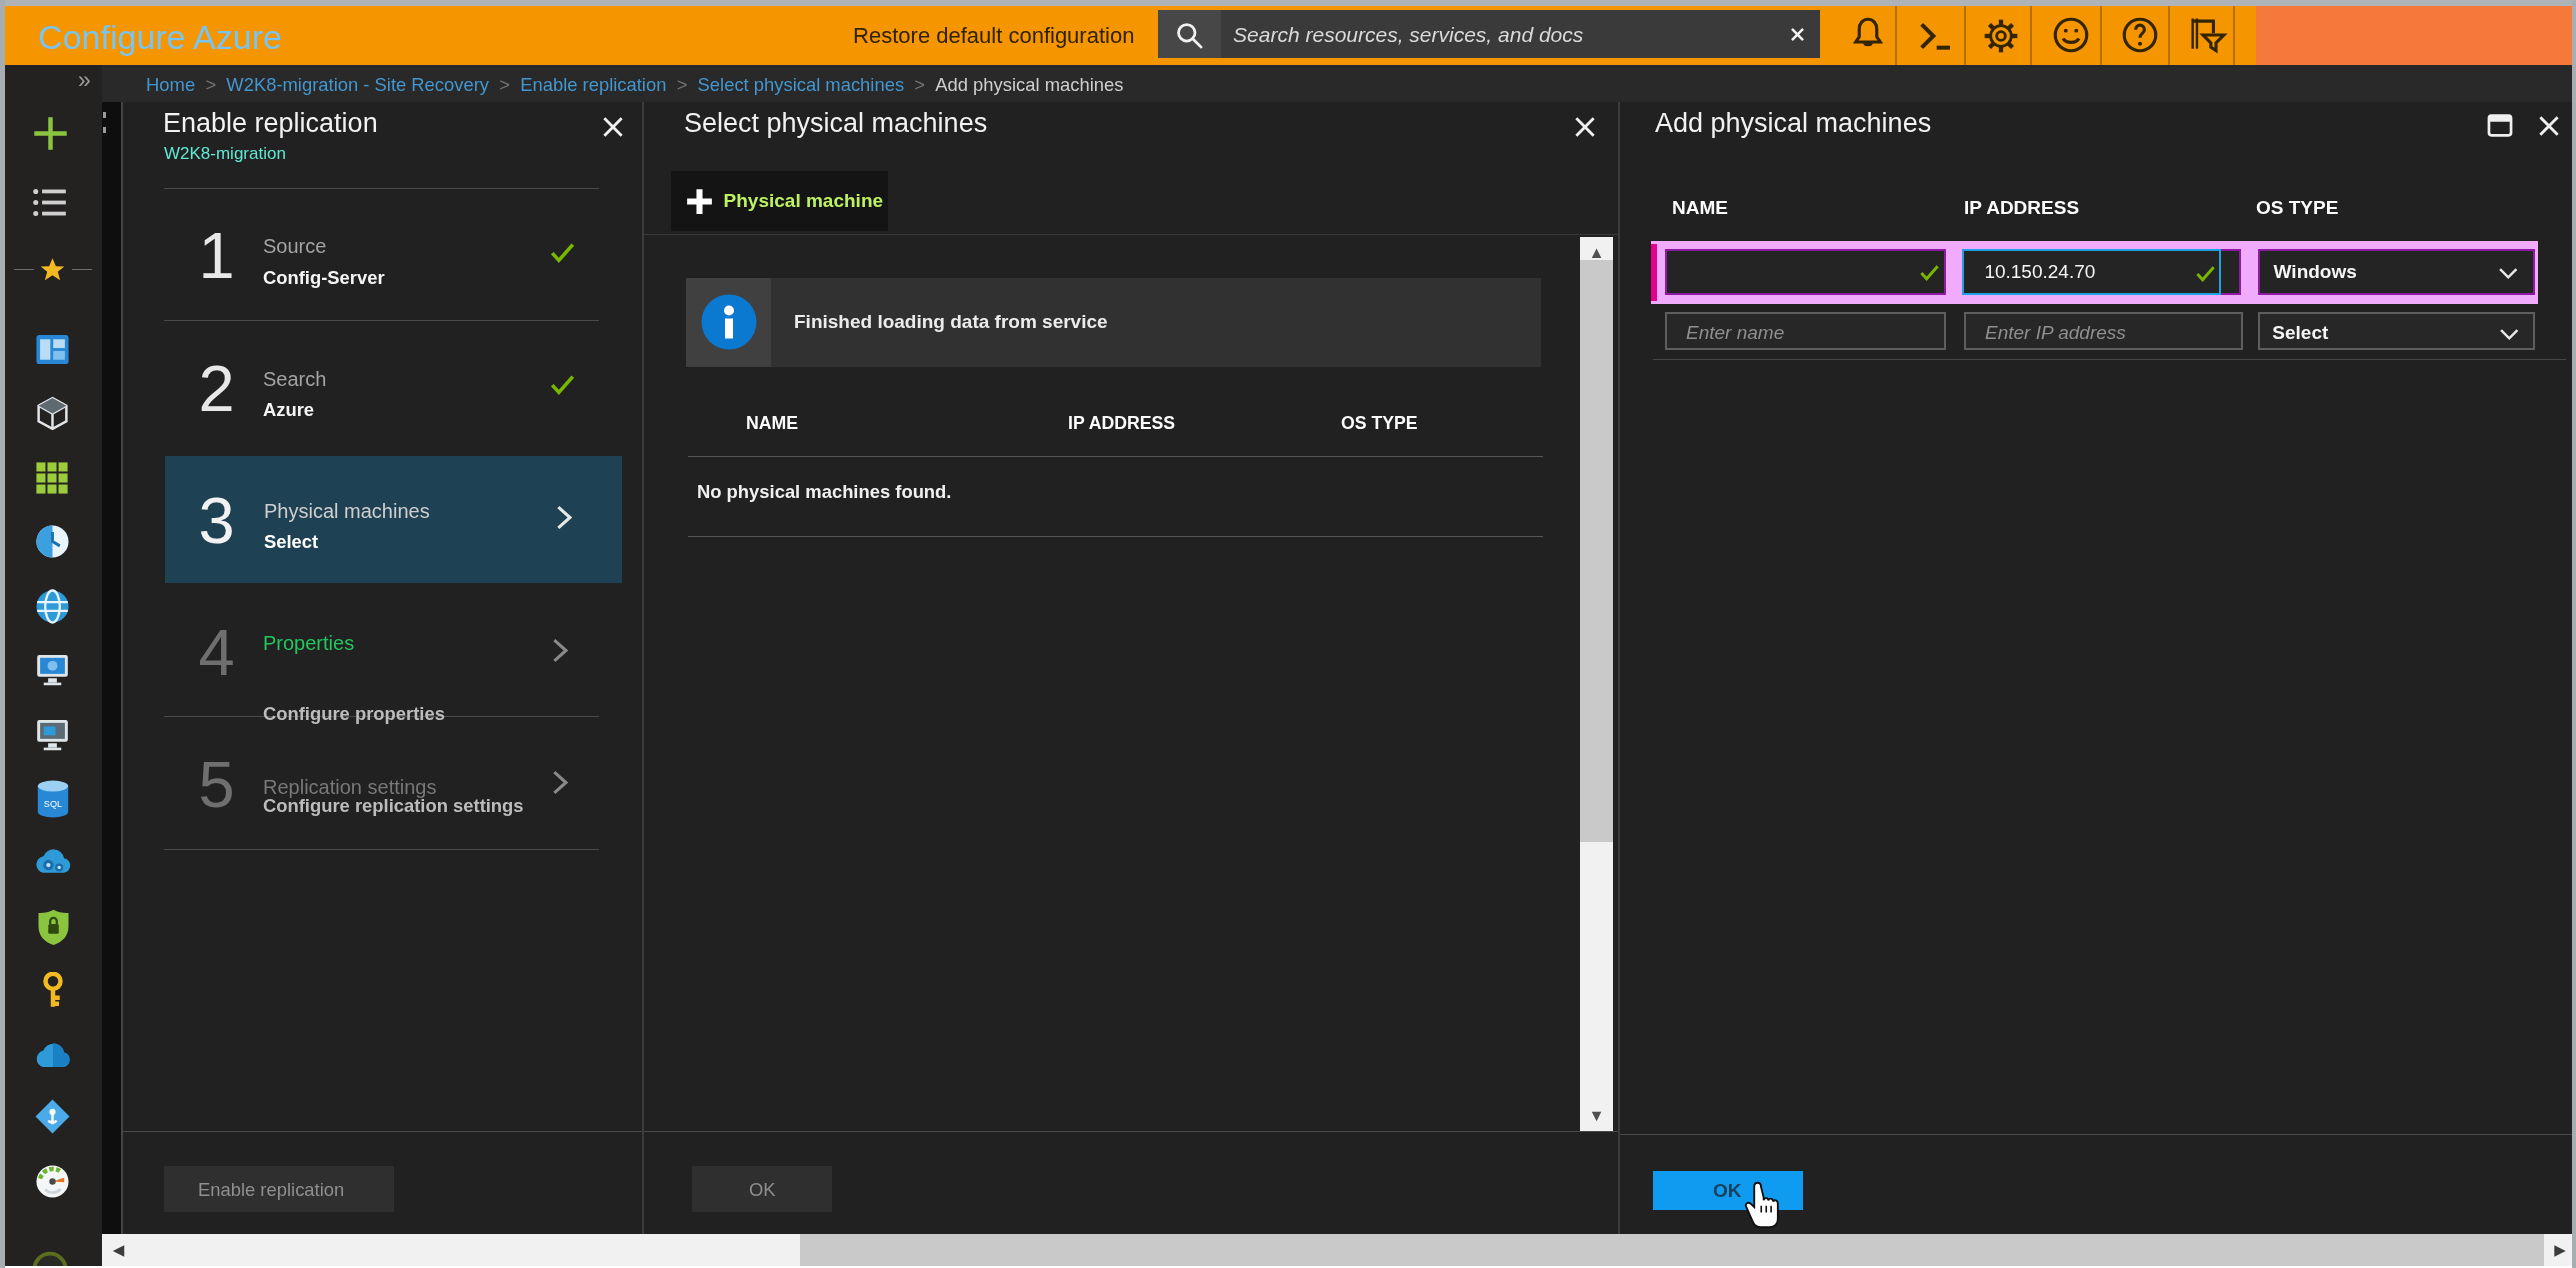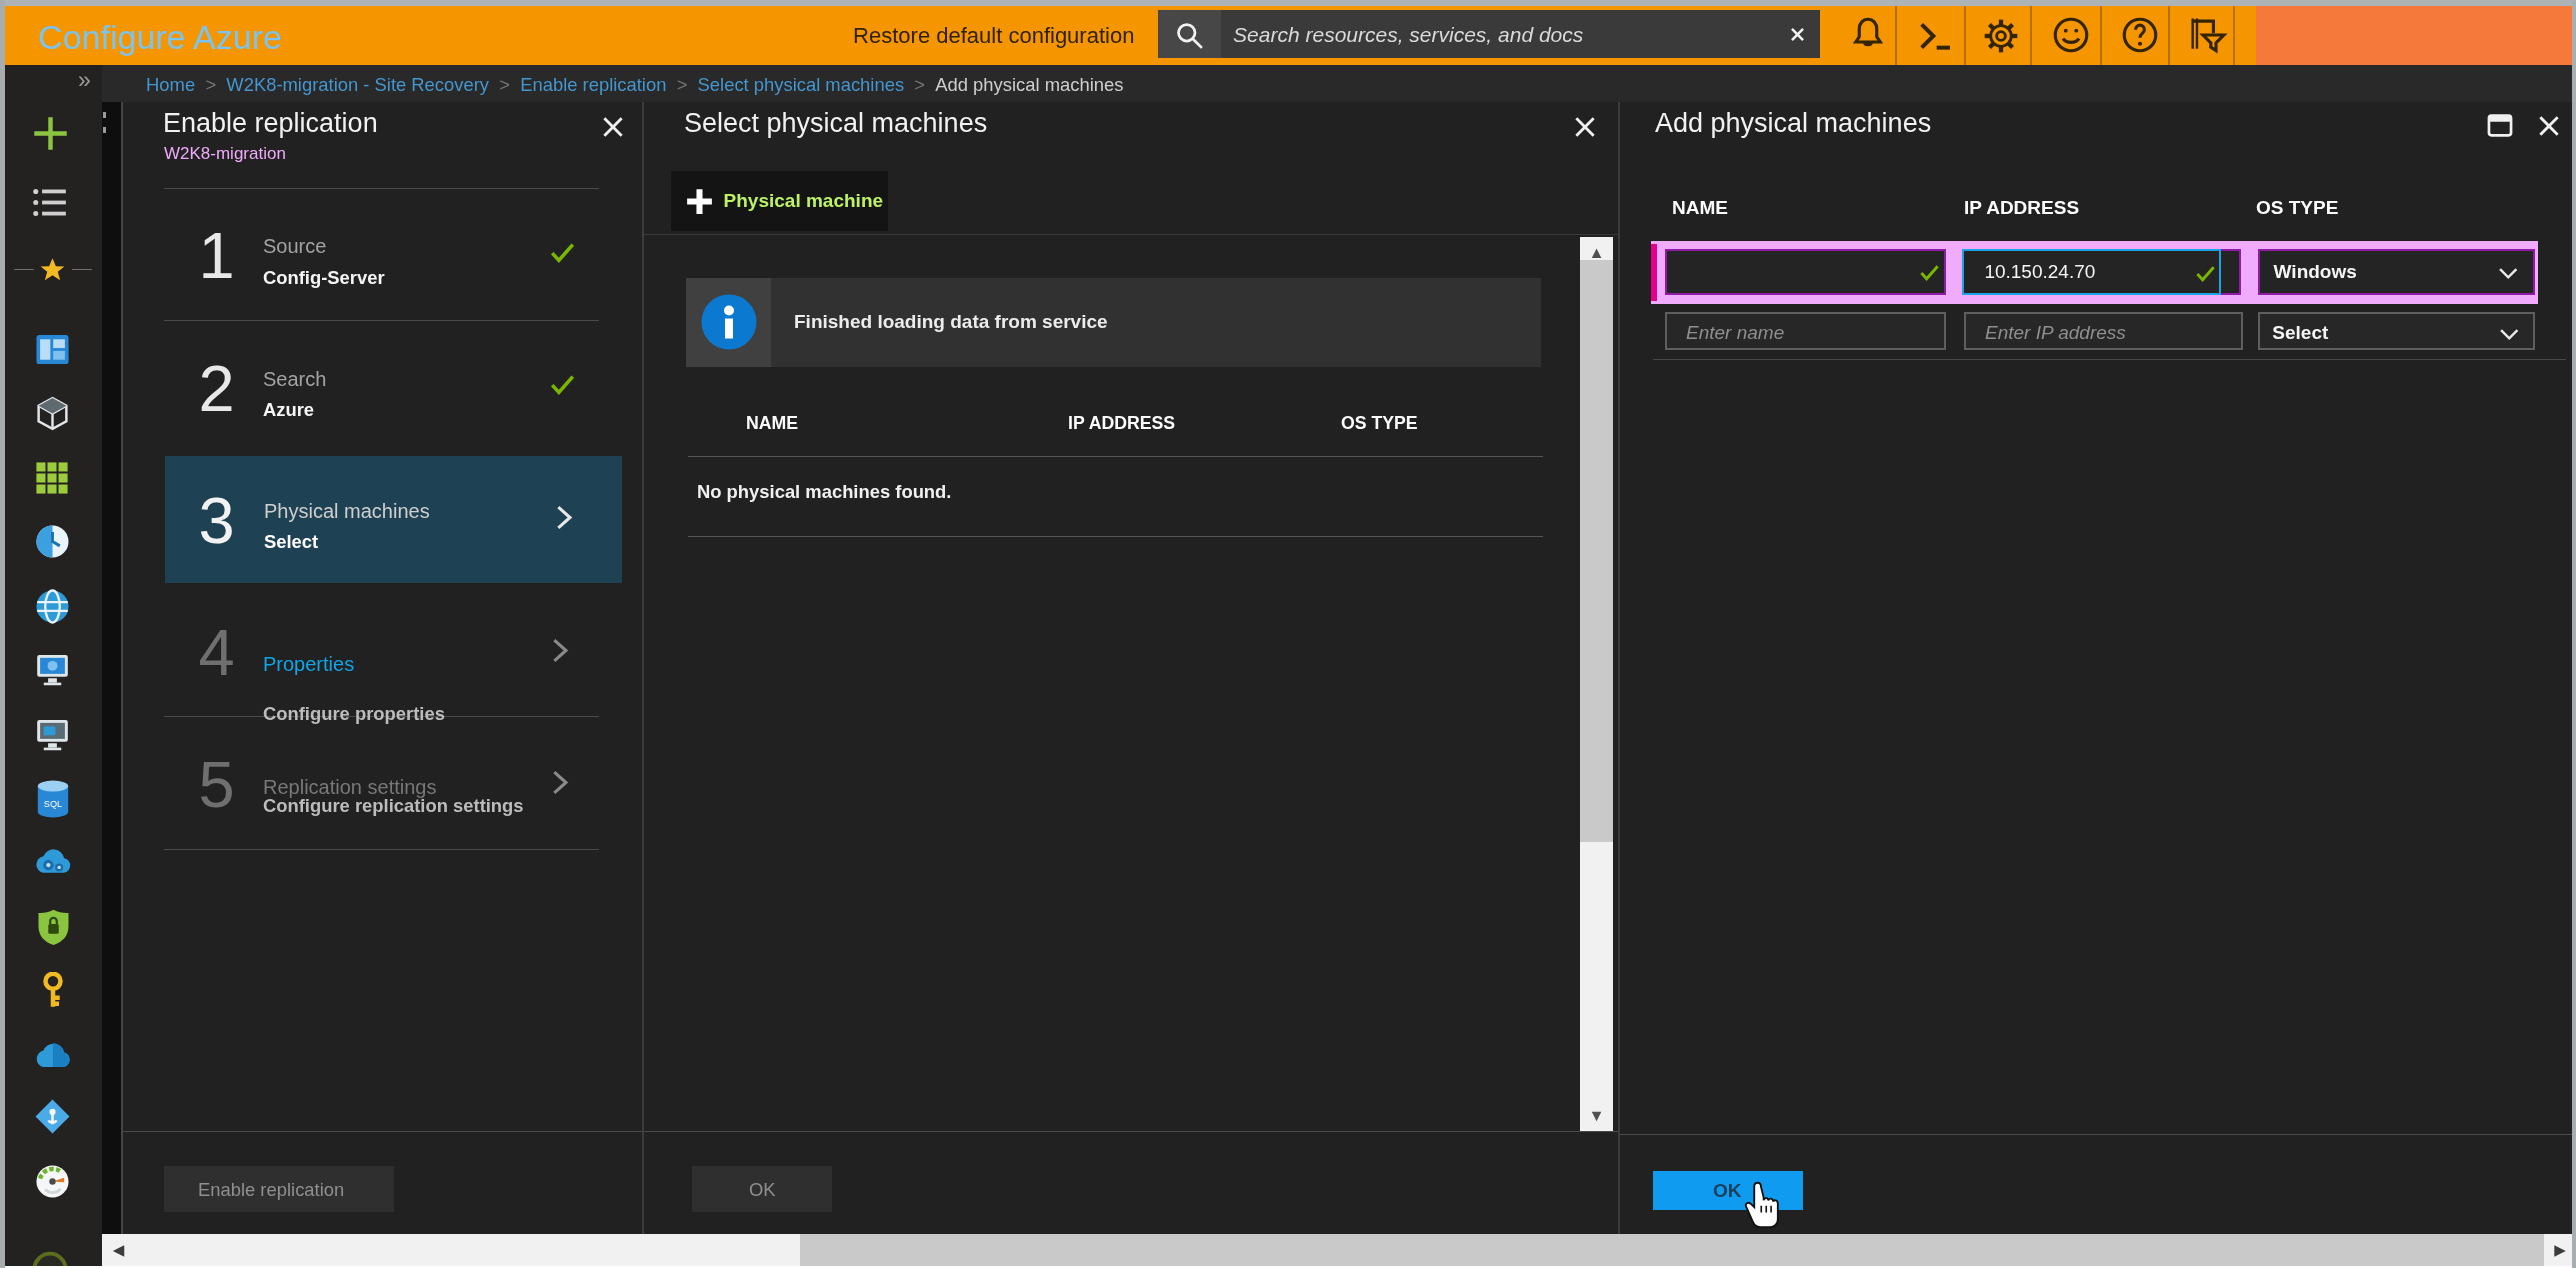--- a/index.html
+++ b/index.html
@@ -213,21 +213,21 @@
   </div>
 
   <div class="abs" style="left:103px;top:112px;width:3.4px;height:6.1px;background:#9a9a9a;"></div>
   <div class="abs" style="left:103px;top:127px;width:3.4px;height:6.1px;background:#9a9a9a;"></div>
 
   <div class="abs" style="left:121px;top:102px;width:521px;height:1167px;background:#212121;border-left:2px solid #464646;" id="panel1">
     <div class="abs noscale" style="left:40px;top:6.1px;font-size:27px;color:#f2f2f2;">Enable replication</div>
     <svg class="abs" style="left:477px;top:12.3px;" width="26" height="26" viewBox="0 0 24 24">
       <path d="M4 4 L20 20 M20 4 L4 20" stroke="#f0f0f0" stroke-width="2.6"></path>
     </svg>
-    <div class="abs noscale" style="left:41px;top:42px;font-size:17px;color:#f0abfc;">W2K8-migration</div>
+    <div class="abs noscale" style="left:41px;top:42px;font-size:17px;color:#5eead4;">W2K8-migration</div>
 
     <div class="abs" style="left:41px;top:86px;width:435px;height:1.4px;background:#4a4a4a;"></div>
     <div class="abs" style="left:41px;top:218px;width:435px;height:1.4px;background:#4a4a4a;"></div>
     <div class="abs" style="left:41px;top:614px;width:435px;height:1.4px;background:#4a4a4a;"></div>
     <div class="abs" style="left:41px;top:747px;width:435px;height:1.4px;background:#4a4a4a;"></div>
 
     <div class="abs" style="left:73px;top:116px;width:41px;text-align:center;font-size:65px;font-weight:300;color:#e8e8e8;">1</div>
     <div class="abs noscale" style="left:140px;top:133px;font-size:20px;color:#a3a3a3;">Source</div>
     <div class="abs noscale" style="left:140px;top:165px;font-size:18.4px;font-weight:700;color:#f5f5f5;">Config-Server</div>
     <svg class="abs" style="left:425px;top:136px;" width="29" height="29" viewBox="0 0 24 24">
@@ -244,21 +244,21 @@
     <div class="abs" style="left:42px;top:354px;width:457px;height:127px;background:#1f4154;">
       <div class="abs" style="left:31px;top:26.6px;width:41px;text-align:center;font-size:65px;font-weight:300;color:#f2f2f2;">3</div>
       <div class="abs noscale" style="left:99px;top:44px;font-size:20px;color:#cfcfcf;">Physical machines</div>
       <div class="abs noscale" style="left:99px;top:75px;font-size:18.4px;font-weight:700;color:#ffffff;">Select</div>
       <svg class="abs" style="left:383px;top:46px;" width="31" height="31" viewBox="0 0 24 24">
         <path d="M8 4 L17 12 L8 20" fill="none" stroke="#e8e8e8" stroke-width="2.4"></path>
       </svg>
     </div>
 
     <div class="abs" style="left:73px;top:513px;width:41px;text-align:center;font-size:65px;font-weight:300;color:#6f6f6f;">4</div>
-    <div class="abs noscale" style="left:140px;top:530px;font-size:20px;color:#0ea5e9;margin-top:21px;">Properties</div>
+    <div class="abs noscale" style="left:140px;top:530px;font-size:20px;color:#22c55e;">Properties</div>
     <div class="abs noscale" style="left:140px;top:561px;font-size:18.4px;font-weight:700;color:#bcbcbc;margin-top:40px;">Configure properties</div>
     <svg class="abs" style="left:421px;top:533px;" width="31" height="31" viewBox="0 0 24 24">
       <path d="M8 4 L17 12 L8 20" fill="none" stroke="#8a8a8a" stroke-width="2.4"></path>
     </svg>
 
     <div class="abs" style="left:73px;top:645px;width:41px;text-align:center;font-size:65px;font-weight:300;color:#6f6f6f;">5</div>
     <div class="abs noscale" style="left:140px;top:662px;font-size:20px;color:#787878;margin-top:12px;">Replication settings</div>
     <div class="abs noscale" style="left:140px;top:693px;font-size:18.4px;font-weight:700;color:#bcbcbc;">Configure replication settings</div>
     <svg class="abs" style="left:421px;top:665px;" width="31" height="31" viewBox="0 0 24 24">
       <path d="M8 4 L17 12 L8 20" fill="none" stroke="#8a8a8a" stroke-width="2.4"></path>

